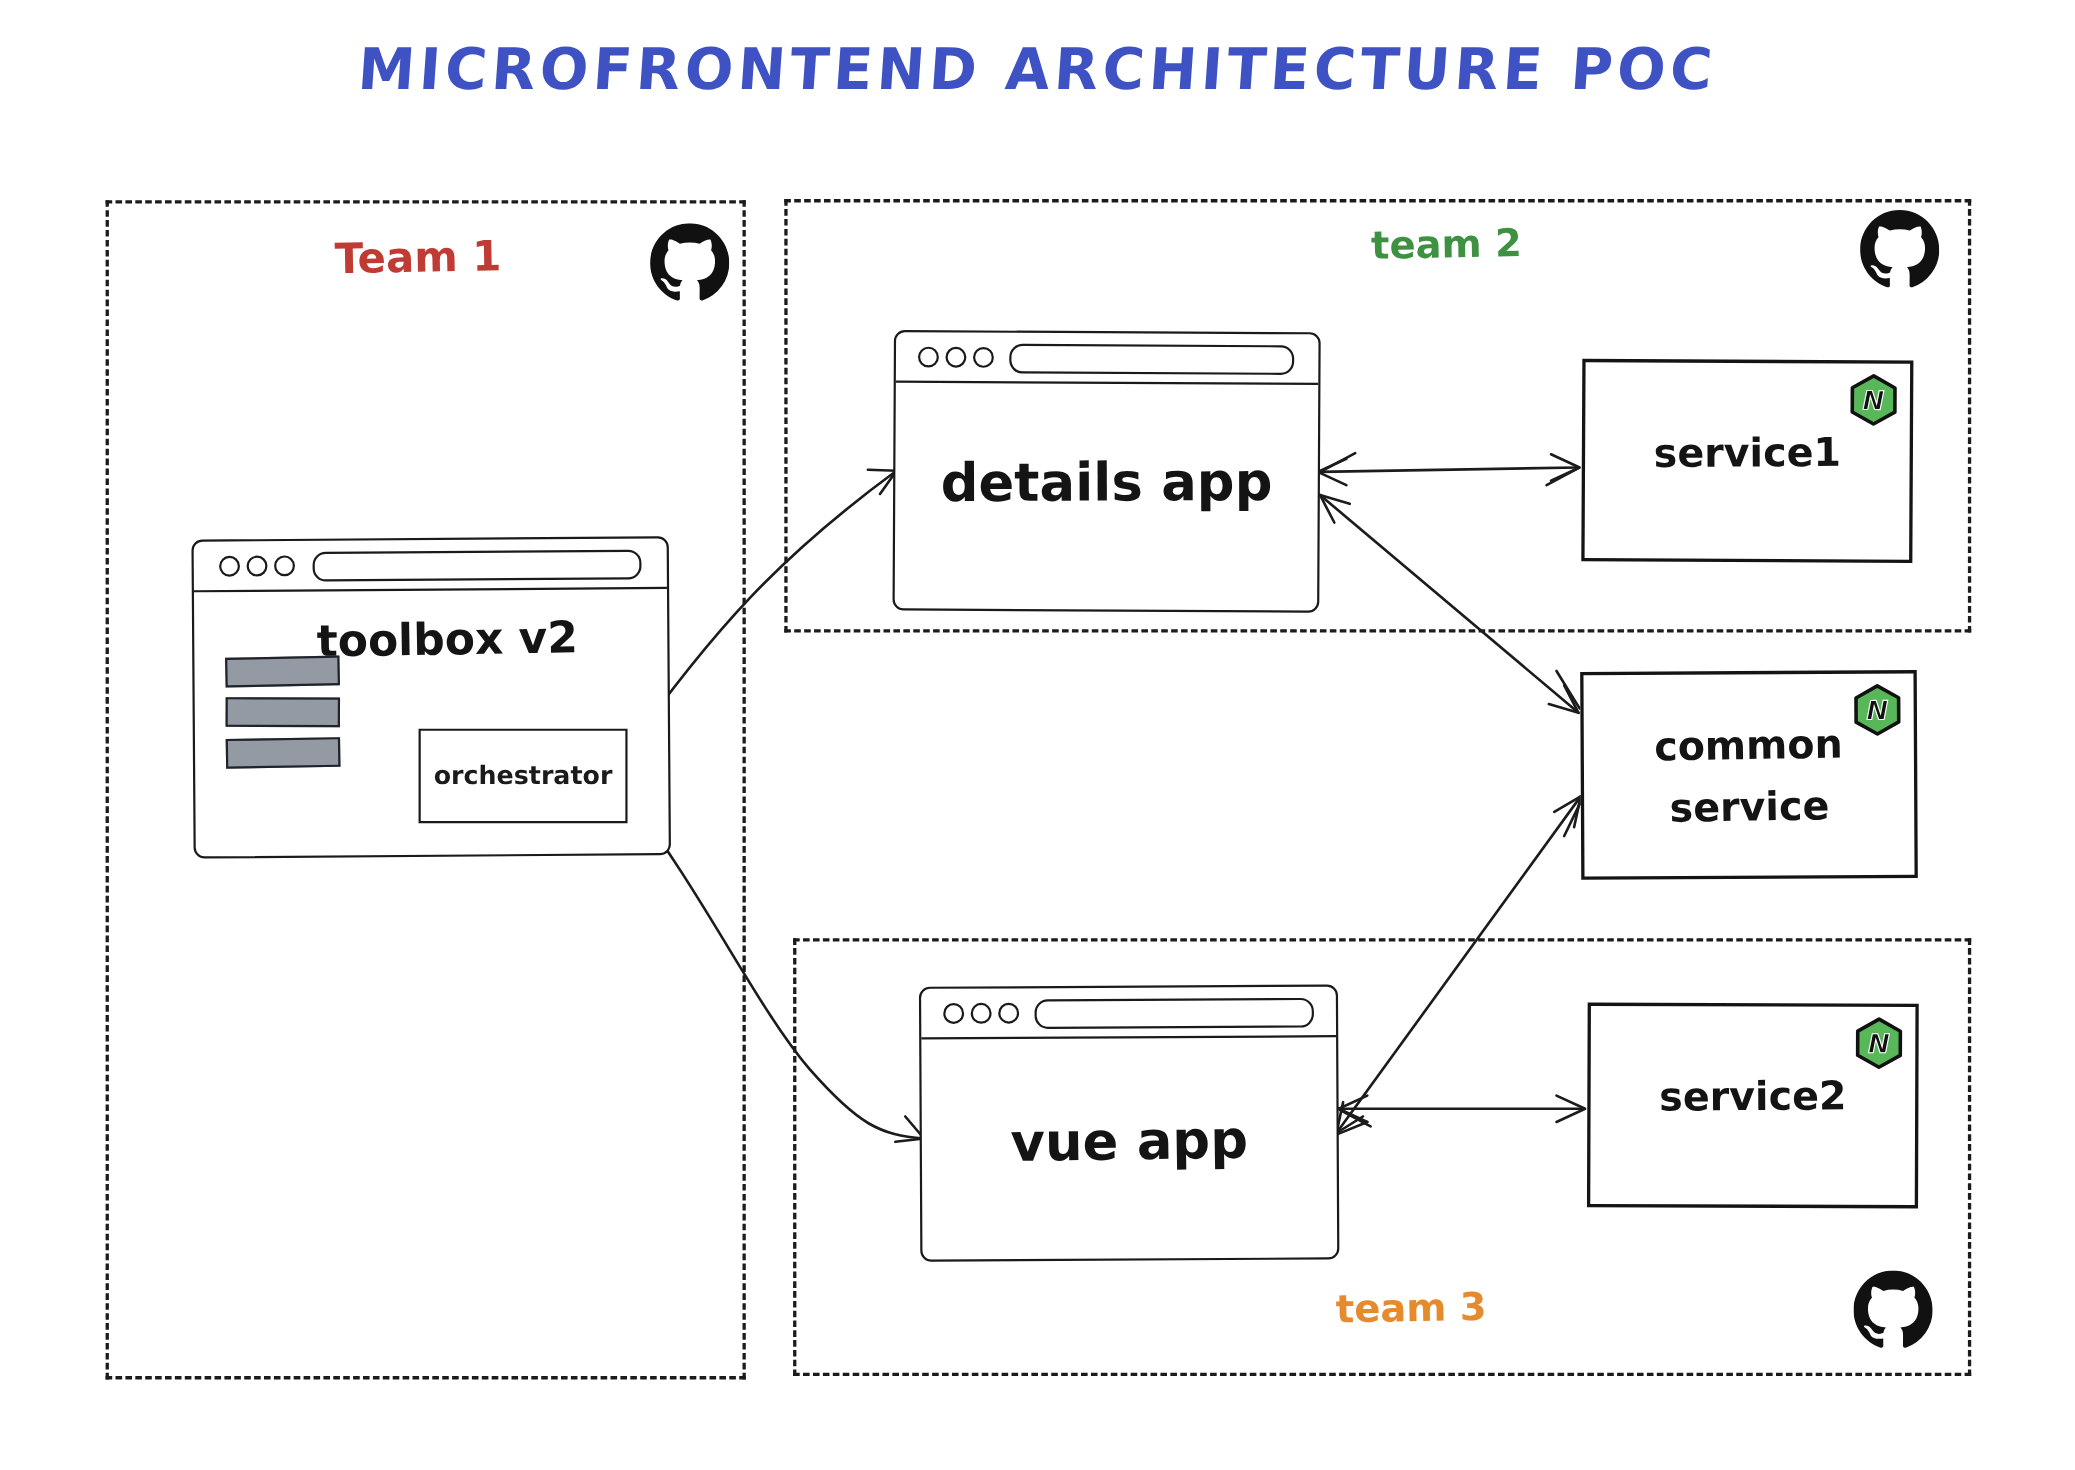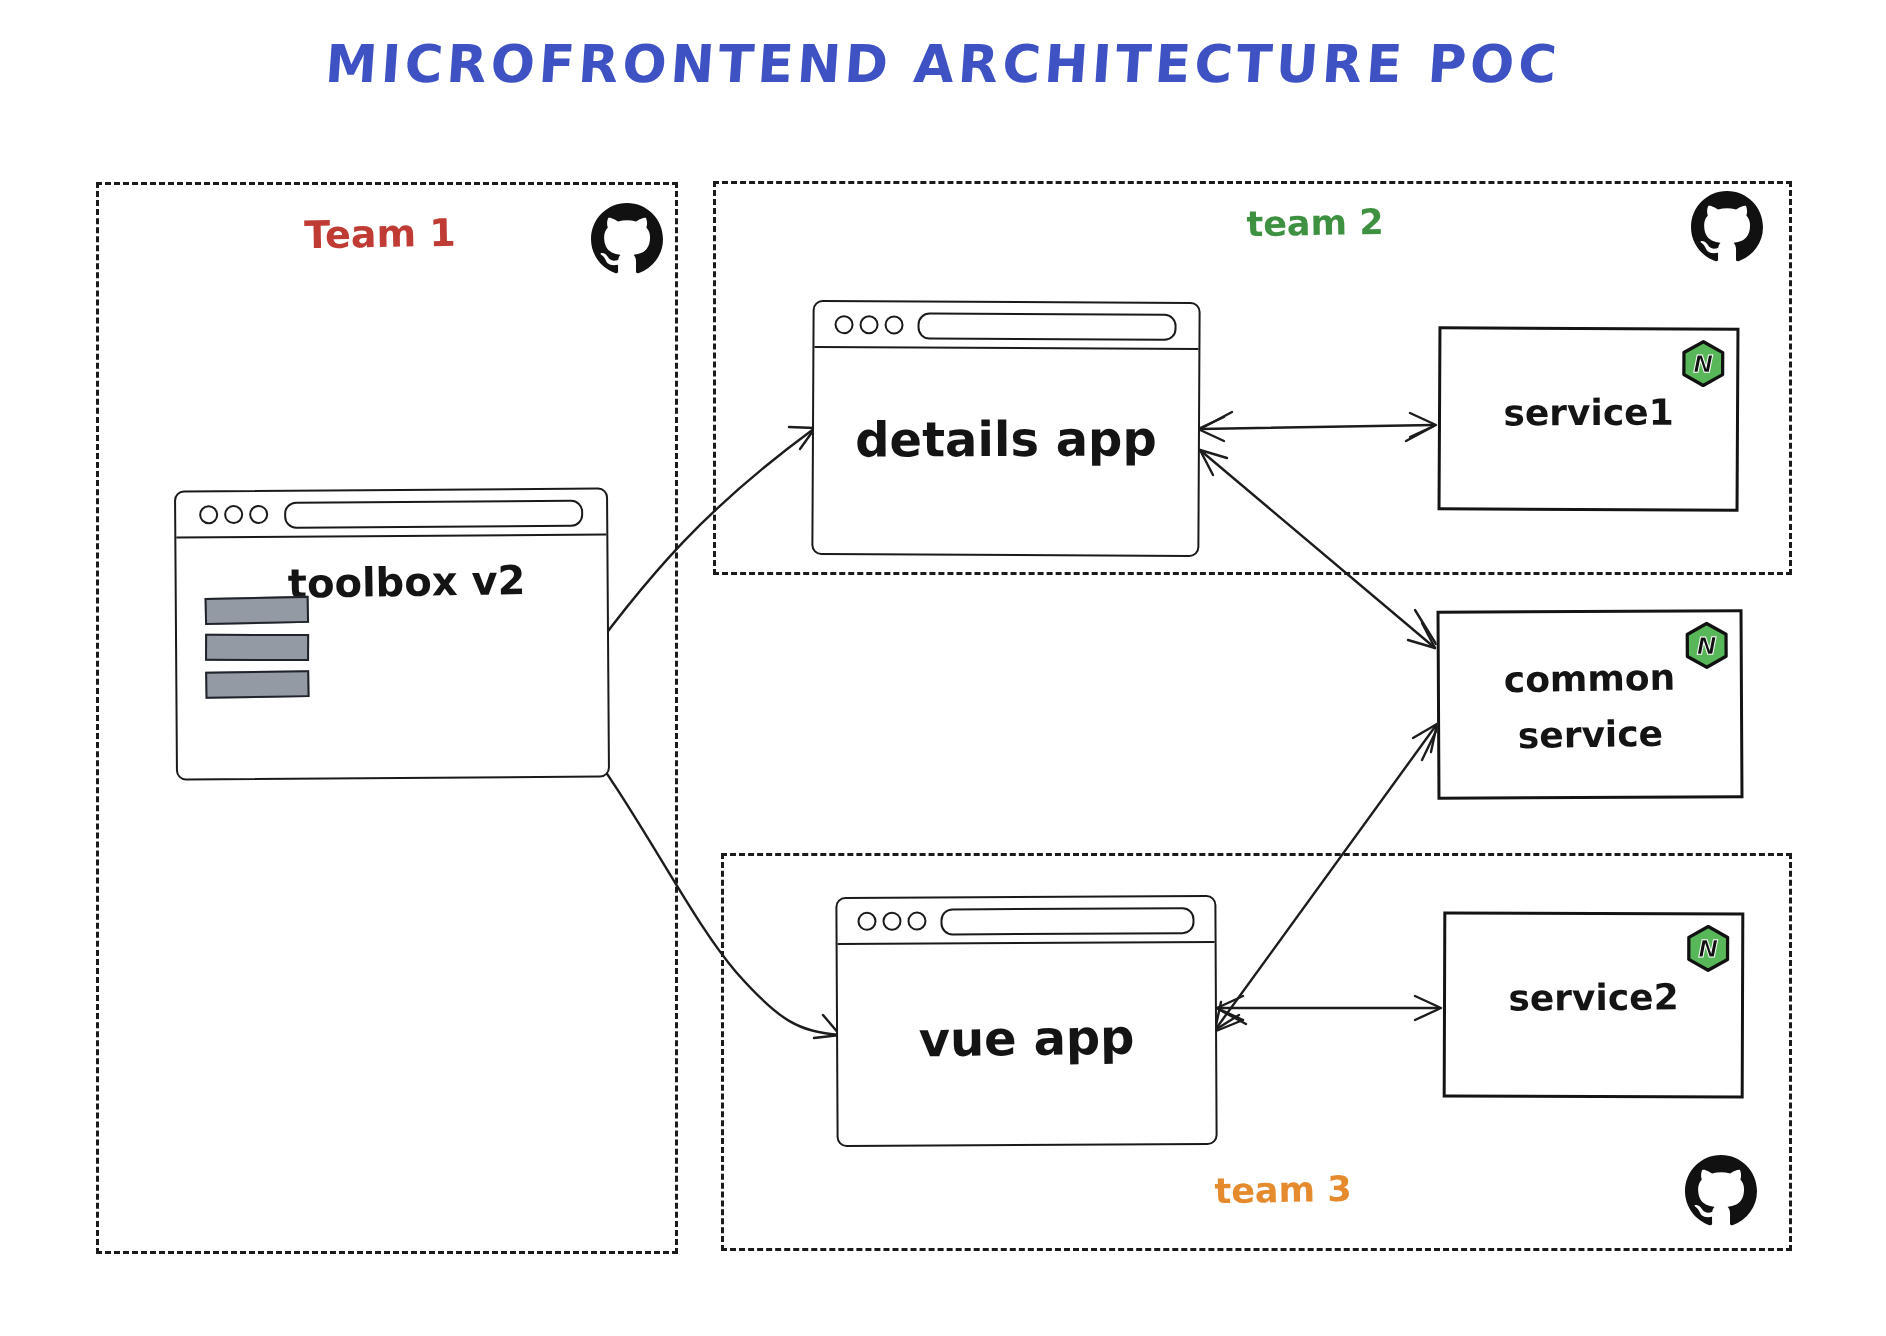--- a/index.html
+++ b/index.html
@@ -122,20 +122,23 @@
     <div class="chrome">
       <span class="dot" style="left:23px"></span>
       <span class="dot" style="left:48px"></span>
       <span class="dot" style="left:73px"></span>
       <span class="urlbar" style="left:108px;width:295px"></span>
     </div>
     <div class="app-title" id="toolbox-title">toolbox v2</div>
     <div class="gray-bar" style="top:105px;transform:rotate(-0.8deg)"></div>
     <div class="gray-bar" style="top:142px;transform:rotate(0.6deg)"></div>
     <div class="gray-bar" style="top:179px;transform:rotate(-0.5deg)"></div>
+    <div id="orchestrator-box">
+      <span>orchestrator</span>
+    </div>
   </div>
 
   <div class="team-box" id="team2-box"></div>
   <div class="team-label" id="team2-label">team 2</div>
 
   <svg class="gh-icon" style="left:1691px;top:191px" width="72" height="72" viewBox="0 0 16 16">
     <path fill="#111" d="M8 0C3.58 0 0 3.58 0 8c0 3.54 2.29 6.53 5.47 7.59.4.07.55-.17.55-.38 0-.19-.01-.82-.01-1.49-2.01.37-2.53-.49-2.69-.94-.09-.23-.48-.94-.82-1.13-.28-.15-.68-.52-.01-.53.63-.01 1.08.58 1.23.82.72 1.21 1.87.87 2.33.66.07-.52.28-.87.51-1.07-1.78-.2-3.64-.89-3.64-3.95 0-.87.31-1.59.82-2.15-.08-.2-.36-1.02.08-2.12 0 0 .67-.21 2.2.82.64-.18 1.32-.27 2-.27s1.36.09 2 .27c1.53-1.04 2.2-.82 2.2-.82.44 1.1.16 1.92.08 2.12.51.56.82 1.27.82 2.15 0 3.07-1.87 3.75-3.65 3.95.29.25.54.73.54 1.48 0 1.07-.01 1.93-.01 2.2 0 .21.15.46.55.38A8.01 8.01 0 0 0 16 8c0-4.42-3.58-8-8-8z"></path>
   </svg>
 
   <div class="browser" id="details-window">

